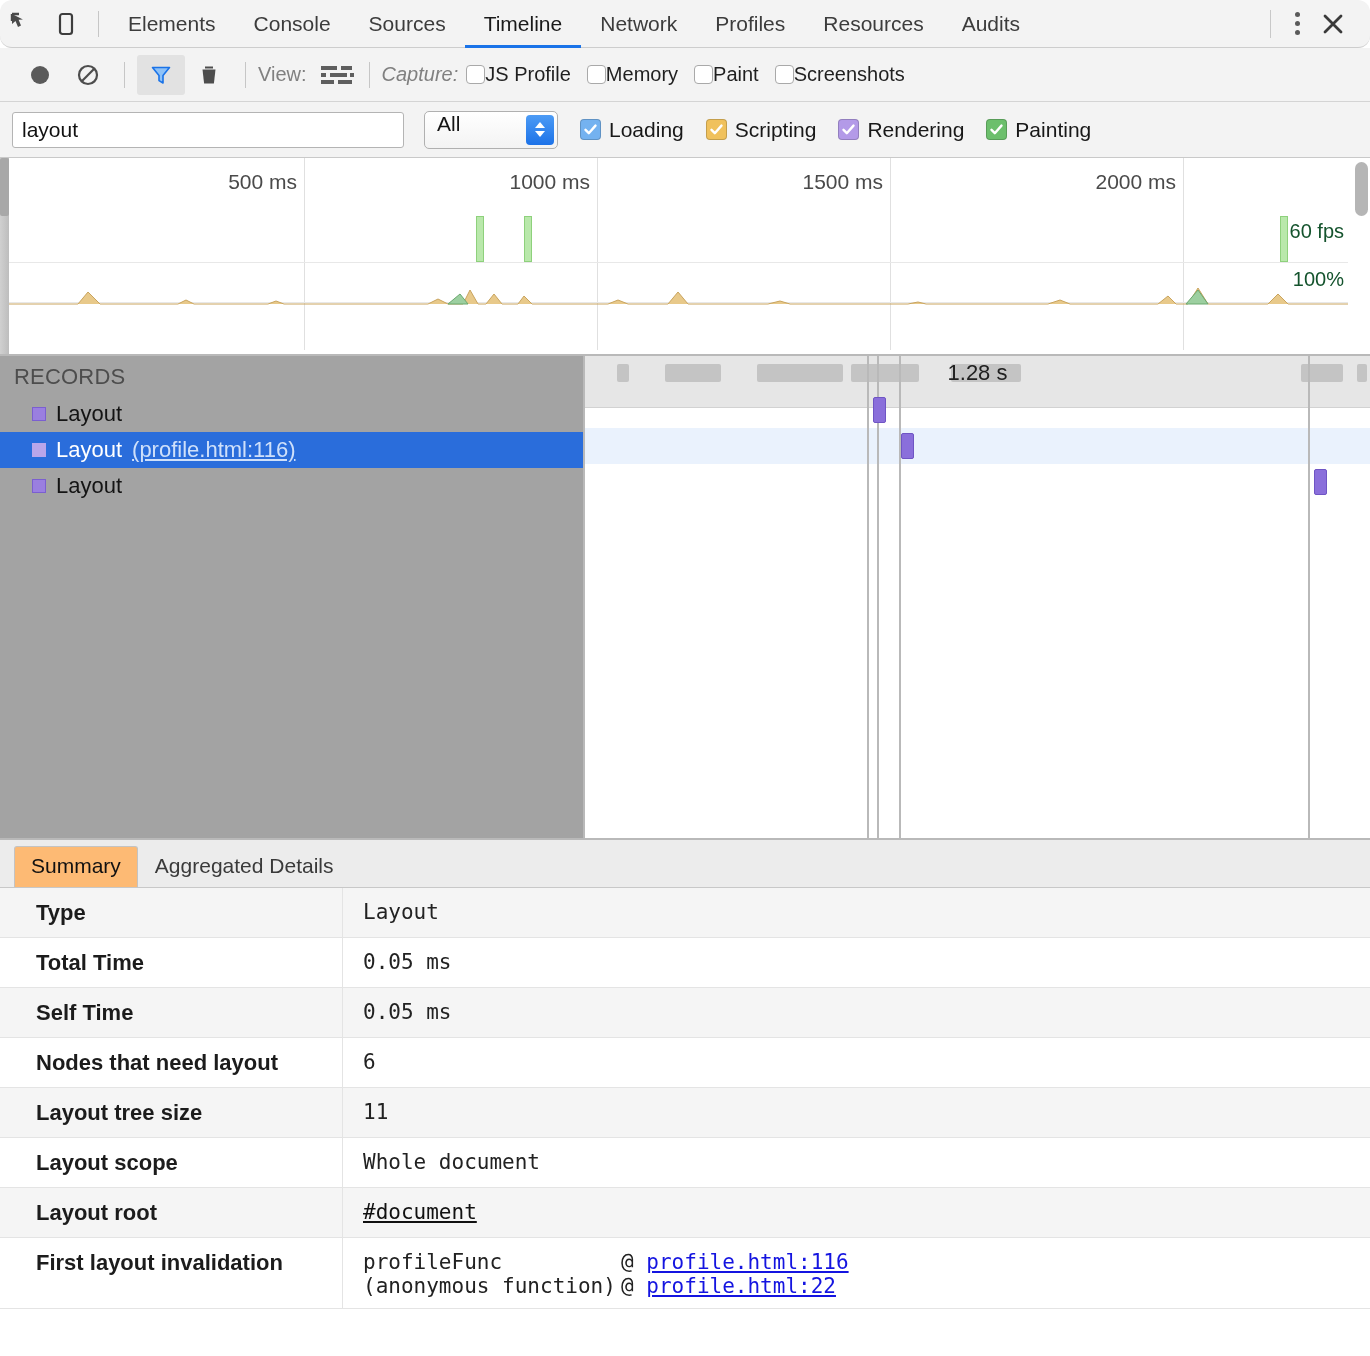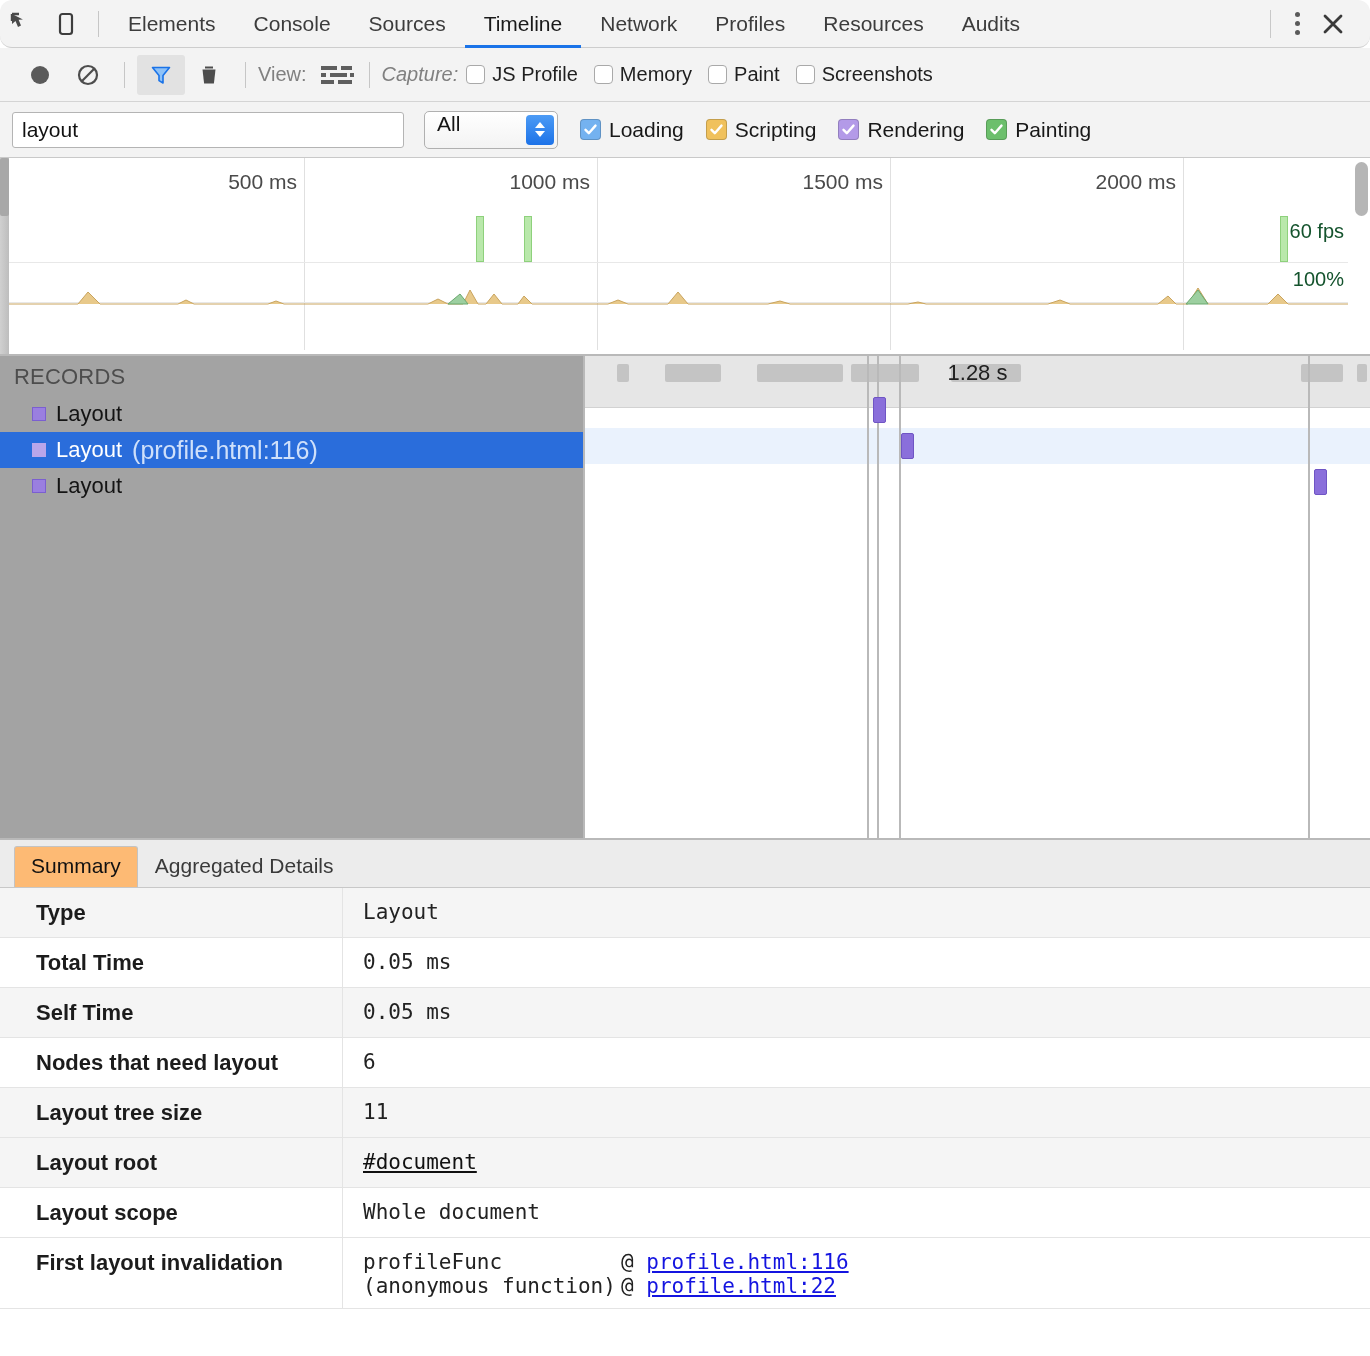--- a/index.html
+++ b/index.html
@@ -61,21 +61,21 @@
   .cbtn {
     width: 48px; height: 40px;
     display: flex; align-items: center; justify-content: center;
     cursor: pointer; border-radius: 3px;
   }
   .cbtn.active { background: #e2e2e2; }
   .cdiv { width: 1px; height: 26px; background: #c6c6c6; margin: 0 12px; }
   .label-mute { font-size: 20px; color: #808080; }
   .view-icon { margin-left: 10px; display:flex; align-items:center; cursor:pointer; }
   .capture-label { font-size: 20px; color: #808080; margin-right: 8px; font-style: italic; }
-  .cbox-group { display: flex; align-items: center; gap: 7px; margin-right: 16px; cursor: pointer; }
+  .cbox-group { display: flex; align-items: center; margin-right: 16px; cursor: pointer; }
   .cbox-group span { font-size: 20px; color: #1f1f1f; white-space: nowrap; }
   .cb {
     width: 19px; height: 19px; border: 1px solid #a9a9a9;
     border-radius: 4px; background: #fff; display: inline-block;
     position: relative; flex: none;
   }
 
   
   .filterbar {
     height: 56px; min-height: 56px;
@@ -160,21 +160,21 @@
   }
   .rec-row {
     height: 36px; display: flex; align-items: center;
     padding-left: 32px; gap: 10px; cursor: pointer;
   }
   .rec-row.selected { background: #2a6ddb; }
   .rec-swatch { width: 14px; height: 14px; background: #9a7fe0; border: 1px solid #7b5fd0; flex: none; }
   .rec-row.selected .rec-swatch { background: #b9a6ea; border-color: #b9a6ea; }
   .rec-name { font-size: 22px; color: #141414; }
   .rec-row.selected .rec-name { color: #fff; }
-  .rec-link { font-size: 25px; color: #1a57c8; }
+  .rec-link { font-size: 22px; color: #1a57c8; text-decoration: underline; }
   .rec-row.selected .rec-link { color: #cfe0fa; }
 
   .tlpane { flex: 1; position: relative; background: #fff; overflow: hidden; }
   .tl-header {
     height: 52px; background: #e6e6e6; border-bottom: 1px solid #d2d2d2;
     position: relative;
     padding-left: 43px;
   }
   .tl-chip { position: absolute; top: 8px; height: 18px; background: #c4c4c4; border-radius: 2px; }
   .tl-time {
@@ -471,29 +471,29 @@
         <div class="dval">0.05 ms</div>
       </div>
       <div class="drow even">
         <div class="dlabel">Nodes that need layout</div>
         <div class="dval">6</div>
       </div>
       <div class="drow odd">
         <div class="dlabel">Layout tree size</div>
         <div class="dval">11</div>
       </div>
+      <div class="drow even">
+        <div class="dlabel">Layout scope</div>
+        <div class="dval">Whole document</div>
+      </div>
       <div class="drow odd">
         <div class="dlabel">Layout root</div>
         <div class="dval">
           <span class="dlink">#document</span>
         </div>
-      </div>
-      <div class="drow even">
-        <div class="dlabel">Layout scope</div>
-        <div class="dval">Whole document</div>
       </div>
       <div class="drow even">
         <div class="dlabel">First layout invalidation</div>
         <div class="dval">
           <div class="stackline">
             <span class="stack-fn">profileFunc</span>
             <span class="stack-at">@</span>
             <span>&nbsp;</span>
             <span class="stack-url">profile.html:116</span>
           </div>

